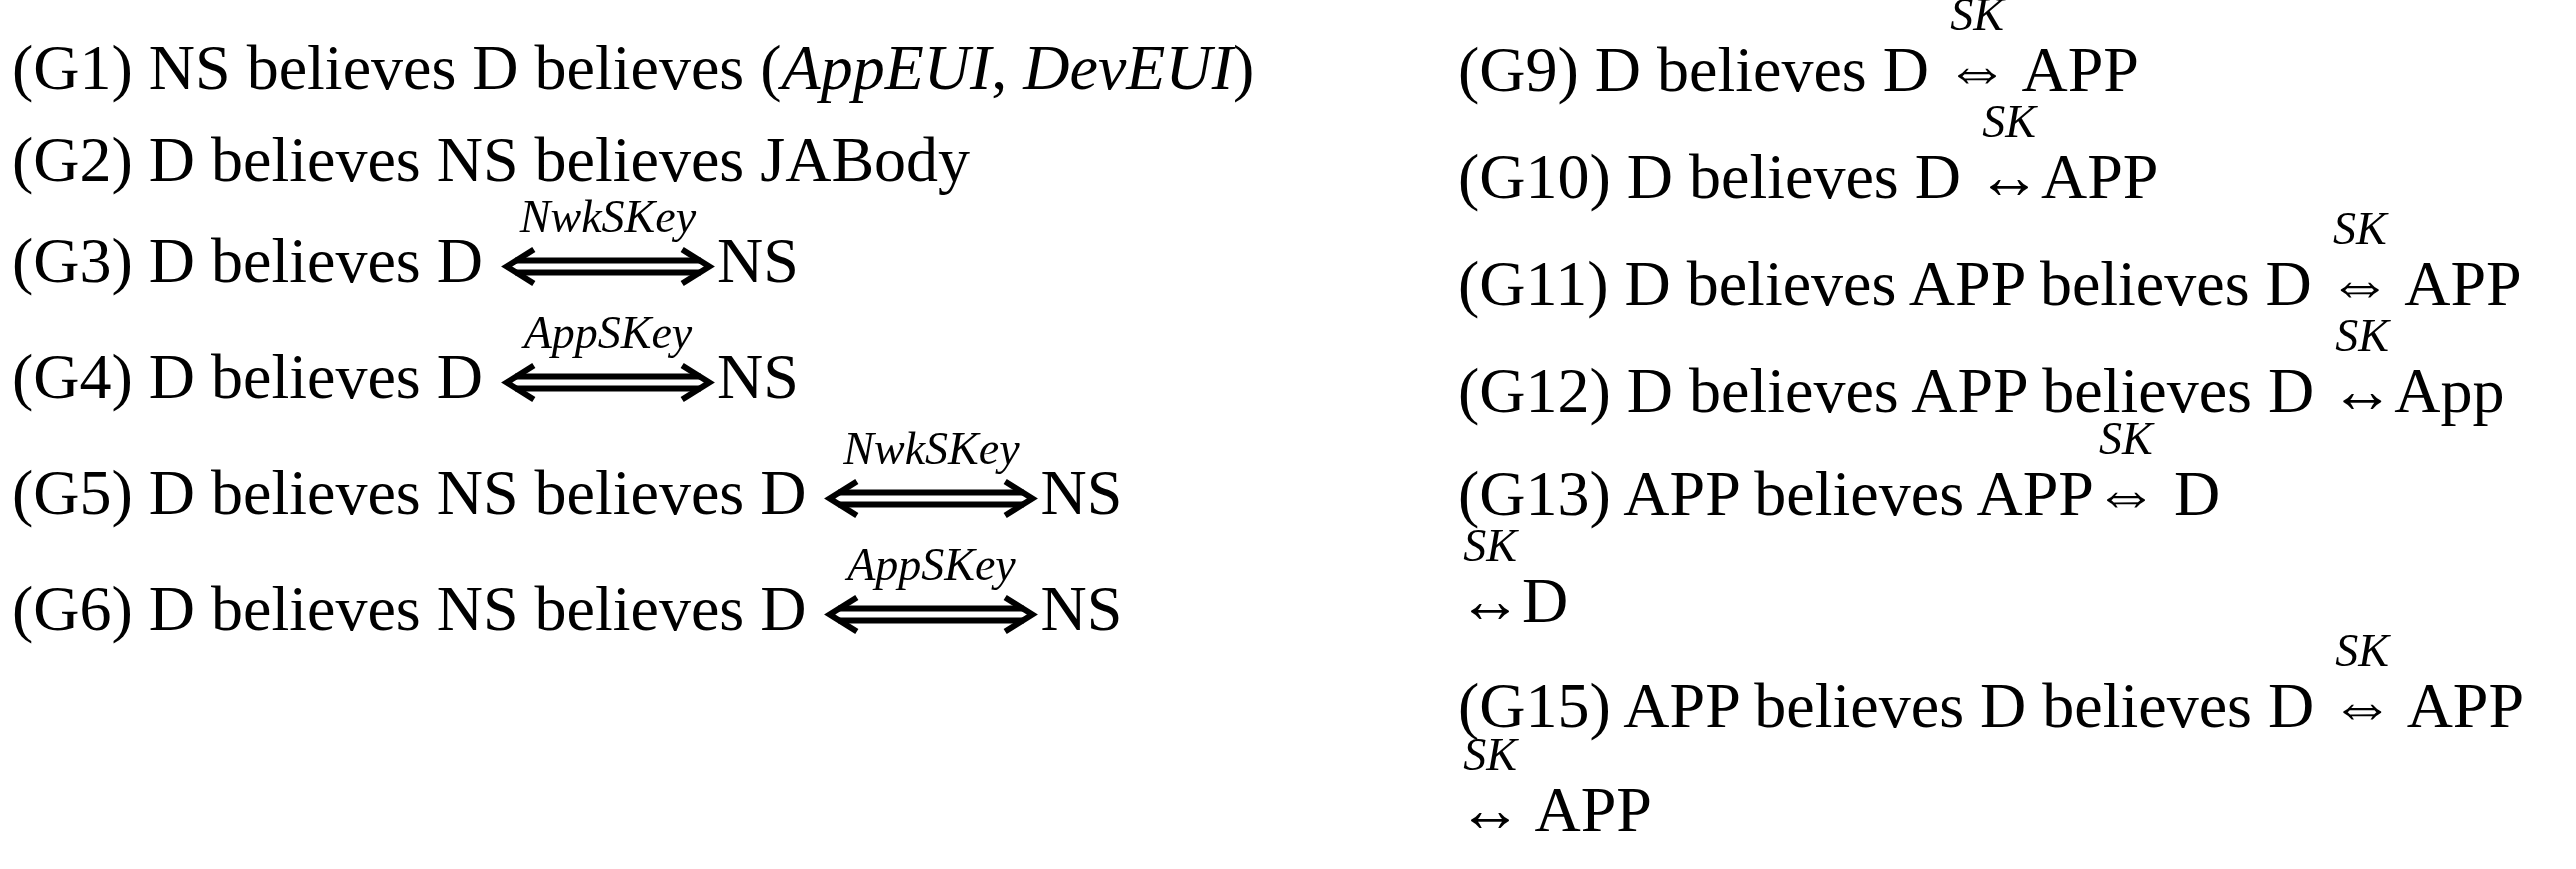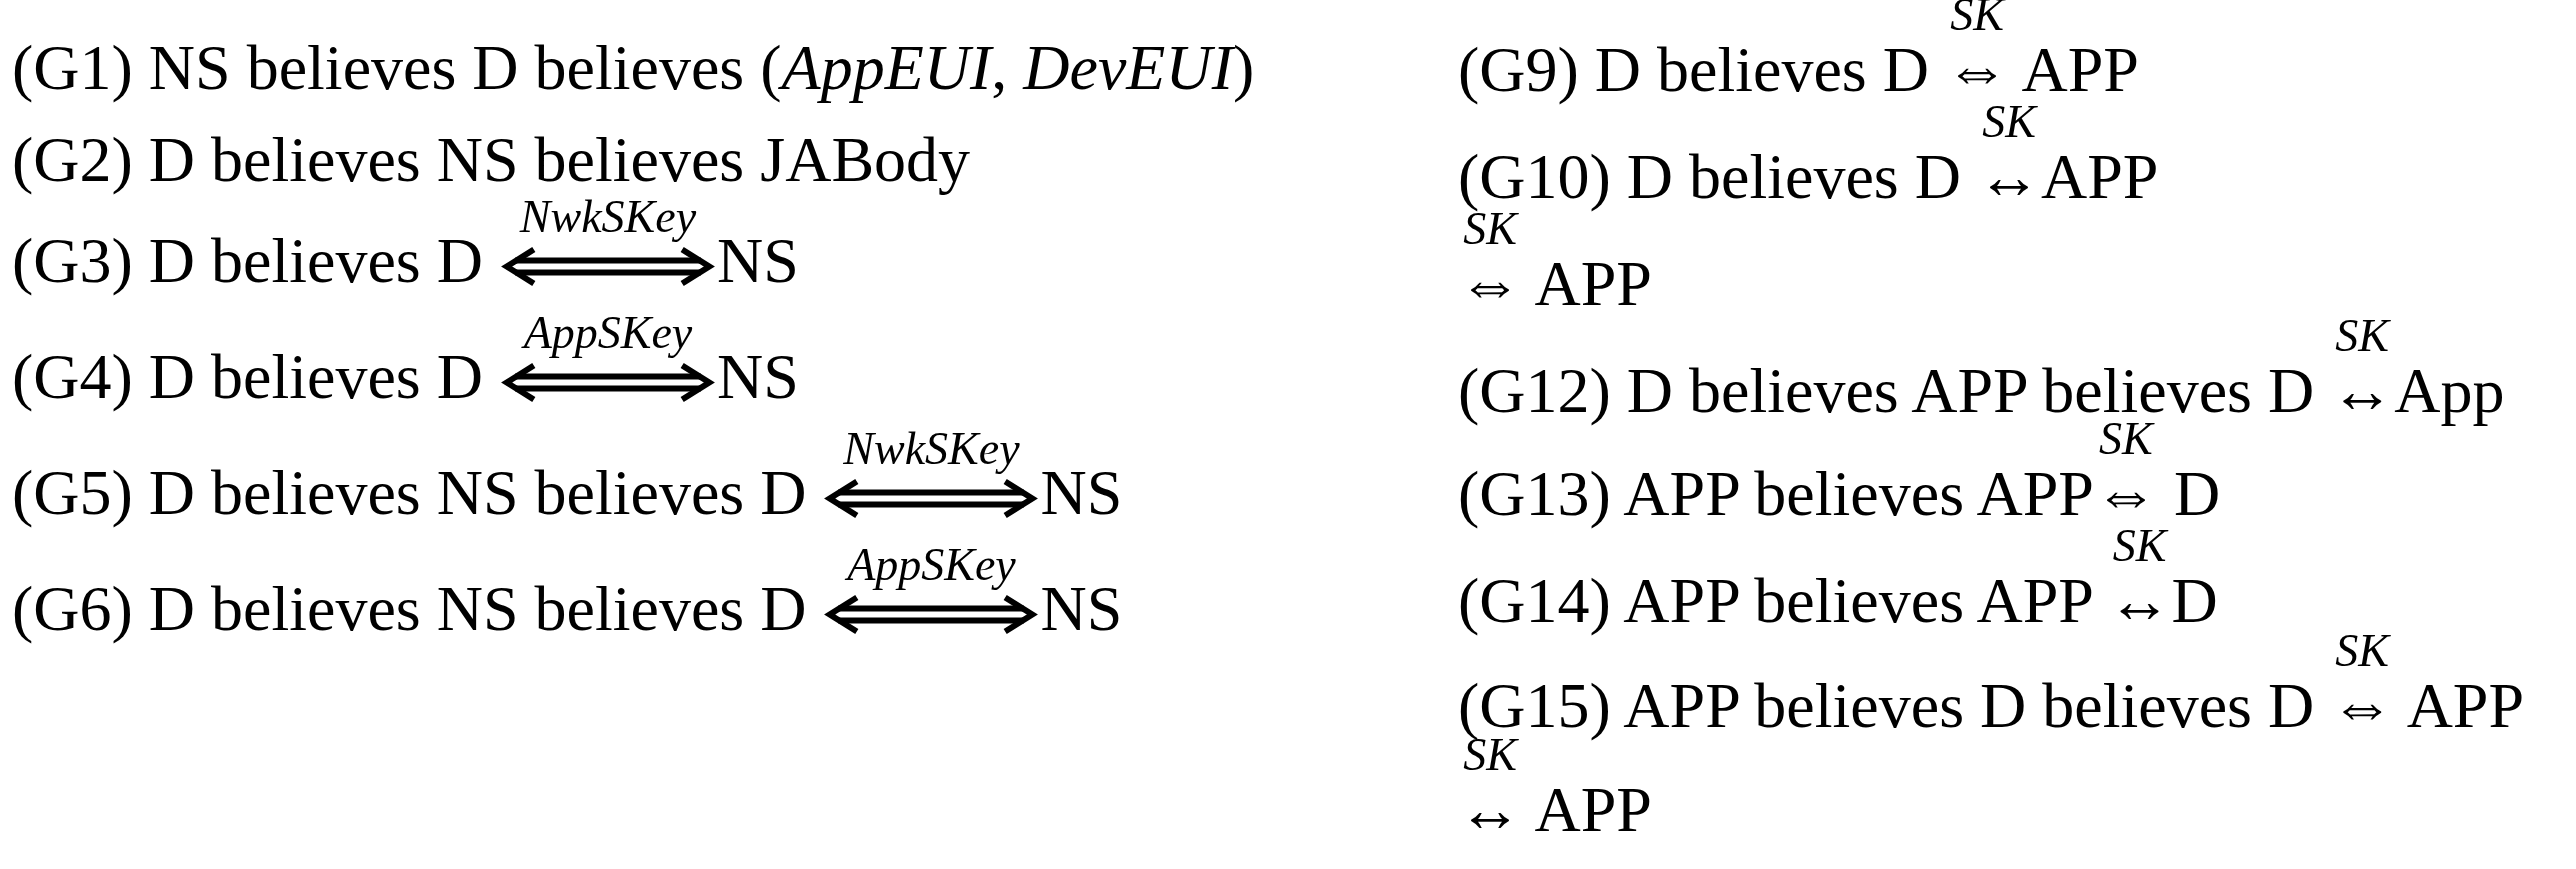--- a/index.html
+++ b/index.html
@@ -97,30 +97,30 @@
       </div>
     </div>
   <div class="col" id="col-right">
       <div class="row">
         <span class="formula"><span class="text">(G9) D believes D </span><span class="karrow short"><span class="akey">SK</span><span class="abody">⇔</span></span><span class="text"> APP</span></span>
       </div>
       <div class="row">
         <span class="formula"><span class="text">(G10) D believes D </span><span class="karrow short"><span class="akey">SK</span><span class="abody">↔</span></span><span class="text">APP</span></span>
       </div>
       <div class="row">
-        <span class="formula"><span class="karrow short"><span class="akey">SK</span><span class="abody">⇔</span></span><span class="text"> APP</span></span>
+        <span class="formula"><span class="text">(G11) D believes APP believes D </span><span class="karrow short"><span class="akey">SK</span><span class="abody">⇔</span></span><span class="text"> APP</span></span>
       </div>
       <div class="row">
         <span class="formula"><span class="text">(G12) D believes APP believes D </span><span class="karrow short"><span class="akey">SK</span><span class="abody">↔</span></span><span class="text">App</span></span>
       </div>
       <div class="row">
         <span class="formula"><span class="text">(G13) APP believes APP</span><span class="karrow short"><span class="akey">SK</span><span class="abody">⇔</span></span><span class="text"> D</span></span>
       </div>
       <div class="row">
-        <span class="formula"><span class="text">(G14) APP believes APP </span><span class="karrow short"><span class="akey">SK</span><span class="abody">↔</span></span><span class="text">D</span></span>
+        <span class="formula"><span class="karrow short"><span class="akey">SK</span><span class="abody">↔</span></span><span class="text">D</span></span>
       </div>
       <div class="row">
         <span class="formula"><span class="text">(G15) APP believes D believes D </span><span class="karrow short"><span class="akey">SK</span><span class="abody">⇔</span></span><span class="text"> APP</span></span>
       </div>
       <div class="row">
         <span class="formula"><span class="karrow short"><span class="akey">SK</span><span class="abody">↔</span></span><span class="text"> APP</span></span>
       </div>
     </div>
 </div>
 

